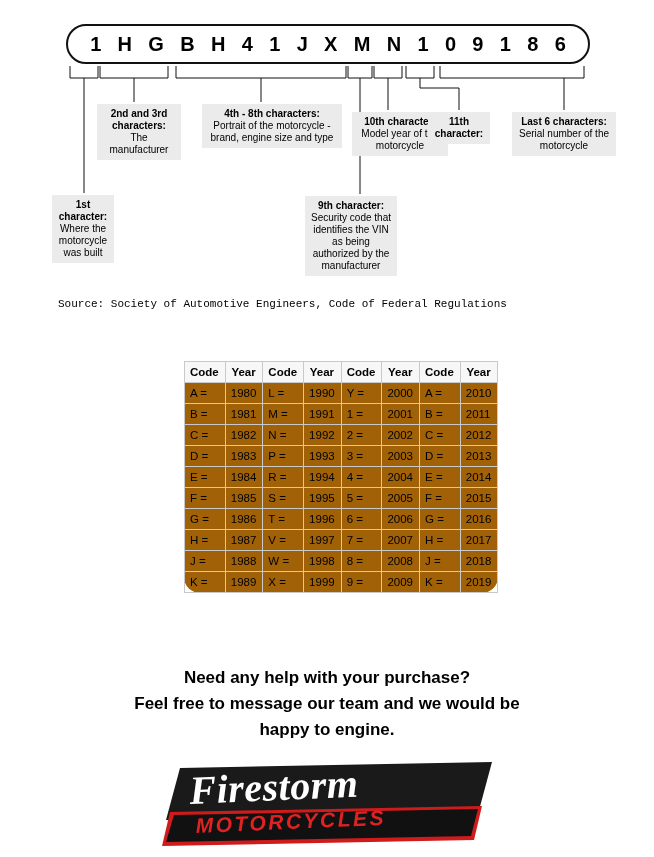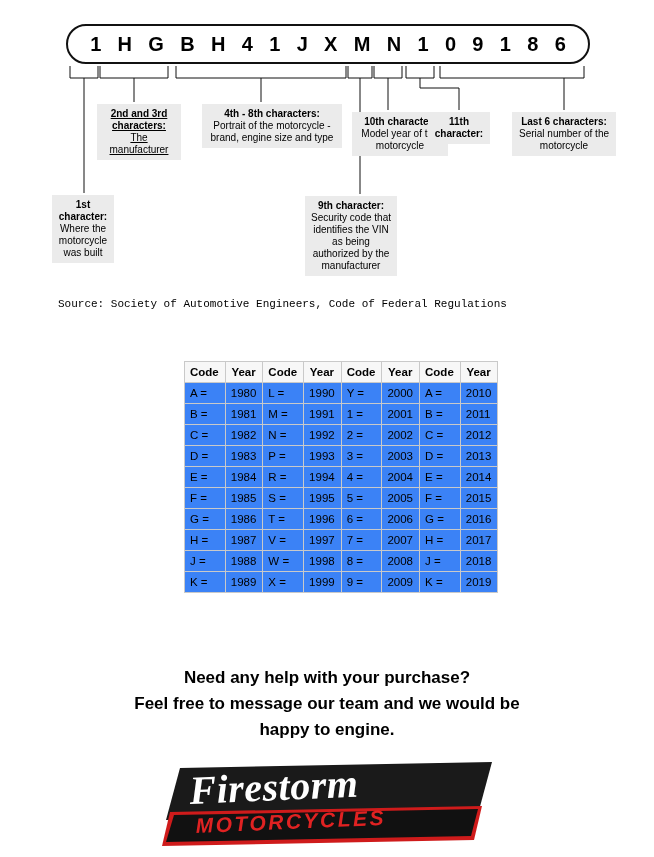--- a/index.html
+++ b/index.html
@@ -64,21 +64,21 @@
     line-height: 12px;
     text-align: center;
     padding: 4px 4px;
     box-sizing: border-box;
     color: #000;
   }
   .callout b {
     font-weight: bold;
   }
   .c1  { left: 52px;  top: 195px;  width: 62px; }
-  .c2  { left: 97px;  top: 104px;  width: 84px; text-decoration: underline; }
+  .c2  { left: 97px;  top: 104px;  width: 84px; }
   .c3  { left: 202px; top: 104px;  width: 140px; }
   .c4  { left: 305px; top: 196px;  width: 92px; }
   .c5  { left: 352px; top: 112px;  width: 96px; }
   .c6  { left: 428px; top: 112px;  width: 62px; }
   .c7  { left: 512px; top: 112px;  width: 104px; }
 
   
   .source {
     position: absolute;
     left: 58px;
@@ -90,21 +90,22 @@
 
   
   .table-wrap {
     position: absolute;
     left: 184px;
     top: 361px;
   }
   table.yeartable {
     border-collapse: collapse;
     font-size: 11.5px;
-    background: #3b82f6;
+    background: #a16207;
+    border-radius: 16px;
   }
   table.yeartable th,
   table.yeartable td {
     border: 1px solid #c9c9c9;
     padding: 4px 6px 4px 5px;
     text-align: left;
     height: 18px;
     box-sizing: border-box;
     white-space: nowrap;
   }

